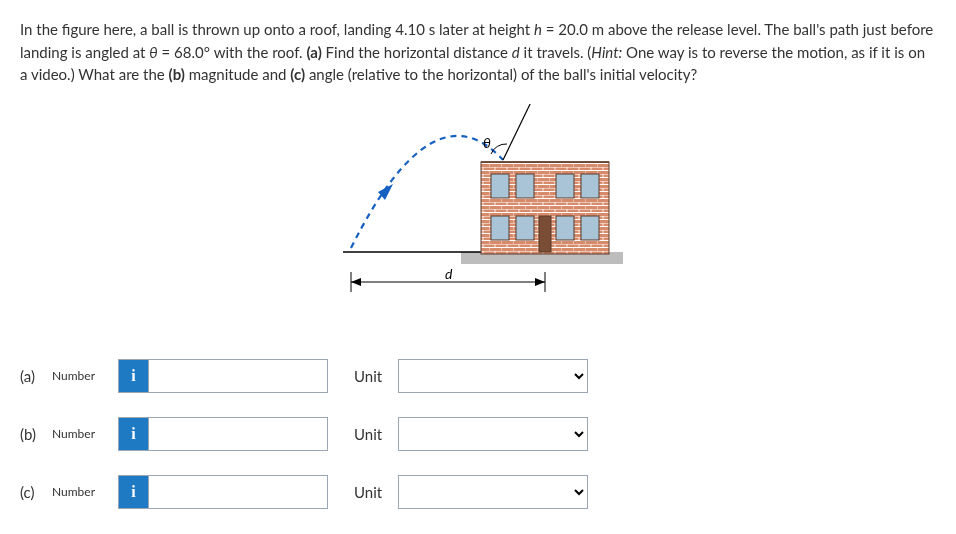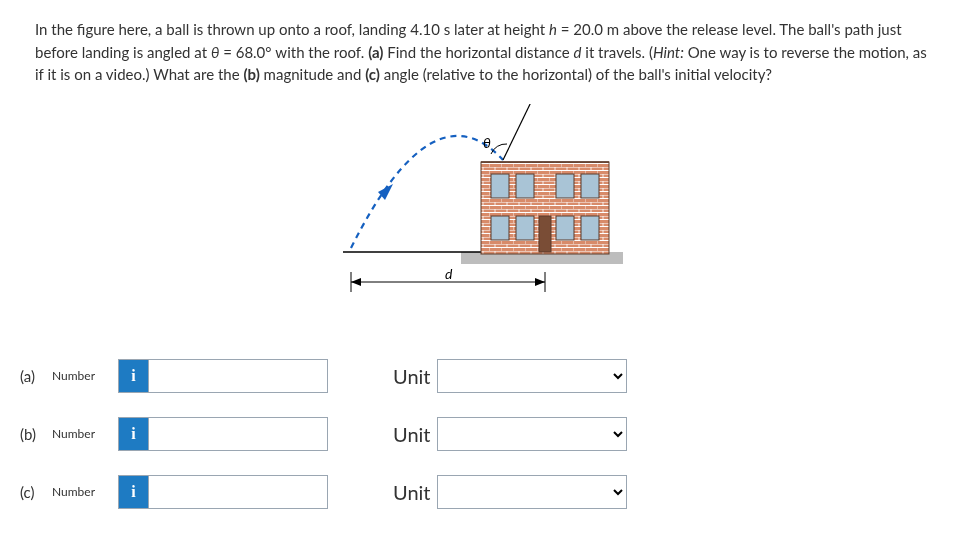--- a/index.html
+++ b/index.html
@@ -6,21 +6,21 @@
     body {
       font-family: "Lato", "Helvetica Neue", Arial, sans-serif;
       font-size: 15px;
       color: #333;
       background: #fff;
       padding: 18px 20px;
       width: 956px;
       height: 534px;
       line-height: 1.5;
     }
-    .problem-text { margin-bottom: 18px; margin-left: 15px; }
+    .problem-text { margin-bottom: 18px; }
     .problem-text i { font-style: italic; }
     .figure-wrap { text-align: center; margin: 10px 0 40px 0; }
     .figure { display: inline-block; }
     .answers { display: flex; flex-direction: column; gap: 24px; }
     .answer-row { display: flex; align-items: center; gap: 0; }
     .part-label { width: 32px; font-size: 15px; }
     .number-label { width: 66px; font-size: 12px; }
     .info-btn {
       width: 30px; height: 34px;
       background: #1e7bc3;
@@ -32,21 +32,21 @@
       border: 1px solid #9aa6b2;
       border-right: none;
       cursor: pointer;
     }
     .num-input {
       width: 180px; height: 34px;
       border: 1px solid #9aa6b2;
       padding: 4px 8px;
       font-size: 14px;
     }
-    .unit-label { width: 44px; margin-left: 65px; font-size: 20px; }
+    .unit-label { width: 44px; margin-left: 26px; font-size: 15px; }
     .unit-select {
       width: 190px; height: 34px;
       border: 1px solid #9aa6b2;
       background: #fff;
       padding: 4px 6px;
       font-size: 14px;
     }
   </style>
 </head>
 <body>

